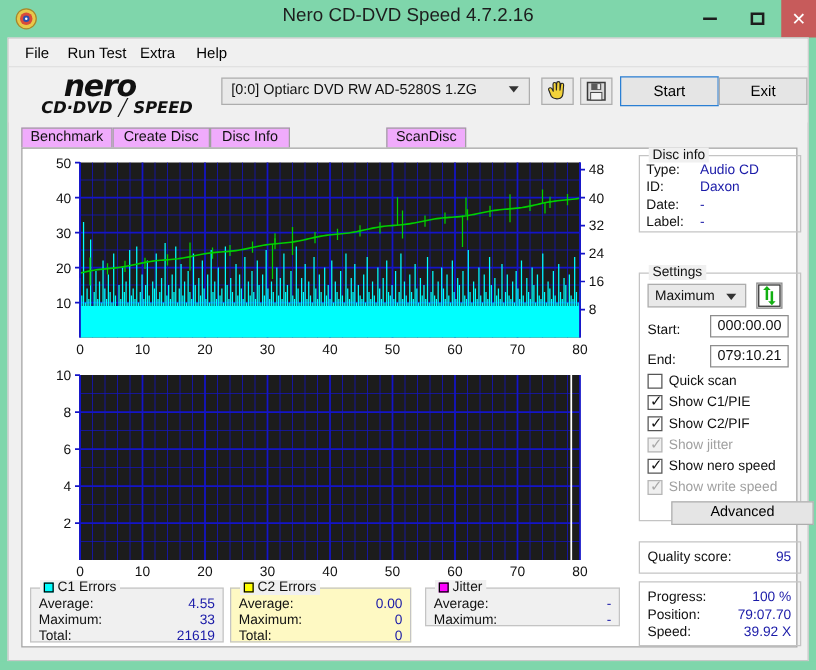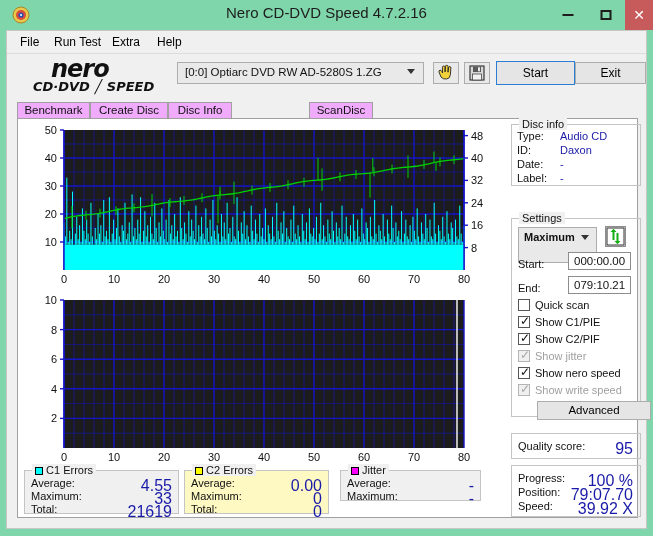--- a/index.html
+++ b/index.html
@@ -67,21 +67,21 @@
     border:1px solid #a0a0a0;box-sizing:border-box;}
 
   
   .chartwrap{position:absolute;left:0;top:0;}
 
   
   .gbox{position:absolute;border:1px solid #c4c4c4;box-sizing:border-box;background:transparent;}
   .gcap{position:absolute;top:-7px;left:7px;background:#f0f0f0;padding:0 3px;font-size:11px;color:#111;}
   .lbl{position:absolute;font-size:11px;color:#111;white-space:nowrap;}
   .val{position:absolute;font-size:11px;color:#1a1aa8;white-space:nowrap;}
-  .valr{position:absolute;font-size:16px;color:#1a1aa8;white-space:nowrap;text-align:right;}
+  .valr{position:absolute;font-size:11px;color:#1a1aa8;white-space:nowrap;text-align:right;}
 
   .swatch{position:absolute;width:8px;height:8px;border:1px solid #000;box-sizing:border-box;}
 
   
   .combo{position:absolute;background:#e9e9e9;border:1px solid #adadad;box-sizing:border-box;}
   .combo .txt{position:absolute;left:5px;top:3px;font-size:11px;color:#111;}
   .combo .arrow{position:absolute;right:7px;top:7px;width:0;height:0;
     border-left:4px solid transparent;border-right:4px solid transparent;border-top:5px solid #333;}
   .tfield{position:absolute;background:#fff;border:1px solid #8d8d8d;box-sizing:border-box;}
   .tfield .txt{position:absolute;left:5px;top:2px;font-size:11.5px;color:#111;
@@ -669,21 +669,21 @@
           <span>C2 Errors</span>
         </span>
         <span class="lbl" style="left:6px;top:6px">Average:</span>
         <span class="lbl" style="left:6px;top:19px">Maximum:</span>
         <span class="lbl" style="left:6px;top:32px">Total:</span>
         <span class="valr" style="right:6px;top:6px">0.00</span>
         <span class="valr" style="right:6px;top:19px">0</span>
         <span class="valr" style="right:6px;top:32px">0</span>
       </div>
 
-      <div class="gbox" style="left:322px;top:351px;width:141px;height:31px;background:#f0f0f0;">
+      <div class="gbox" style="left:322px;top:351px;width:156px;height:31px;background:#f0f0f0;">
         <span class="gcap">
           <span class="swatch" style="position:relative;display:inline-block;top:1px;background:#ff00ff;"></span>
           <span>Jitter</span>
         </span>
         <span class="lbl" style="left:6px;top:6px">Average:</span>
         <span class="lbl" style="left:6px;top:19px">Maximum:</span>
         <span class="valr" style="right:6px;top:6px">-</span>
         <span class="valr" style="right:6px;top:19px">-</span>
       </div>
     </div>
@@ -696,21 +696,21 @@
       <span class="lbl" style="left:5px;top:47px">Label:</span>
       <span class="val" style="left:48px;top:5px">Audio CD</span>
       <span class="val" style="left:48px;top:19px">Daxon</span>
       <span class="val" style="left:48px;top:33px">-</span>
       <span class="val" style="left:48px;top:47px">-</span>
     </div>
 
     <div class="gbox" style="left:504px;top:187px;width:130px;height:199px;">
       <span class="gcap">Settings</span>
 
-      <div class="combo" style="left:6px;top:8px;width:79px;height:36px;font-weight:bold;">
+      <div class="combo" style="left:6px;top:8px;width:79px;height:19px;">
         <span class="txt">Maximum</span>
         <span class="arrow"></span>
       </div>
       <div class="refbtn" style="left:93px;top:7px;width:21px;height:21px;">
         <svg width="19" height="19" viewBox="0 0 19 19">
           <rect x="1" y="1" width="17" height="17" fill="#fff" stroke="#333" stroke-width="1"></rect>
           <path d="M6.5 13 L6.5 5 L4.5 5 L7.5 1.8 L10.5 5 L8.5 5 L8.5 13 Z" fill="#12b012"></path>
           <path d="M12.5 6 L12.5 14 L14.5 14 L11.5 17.2 L8.5 14 L10.5 14 L10.5 6 Z" fill="#12b012"></path>
         </svg>
       </div>

